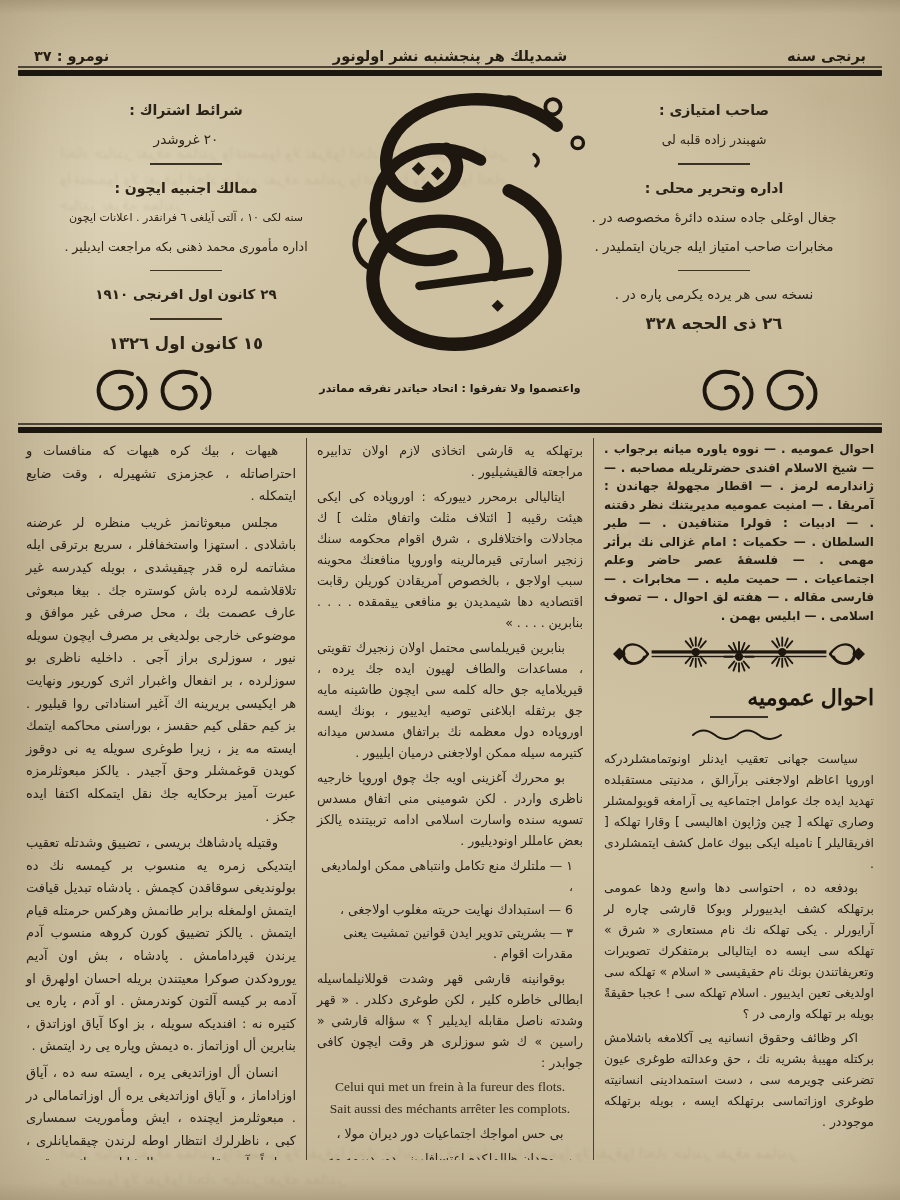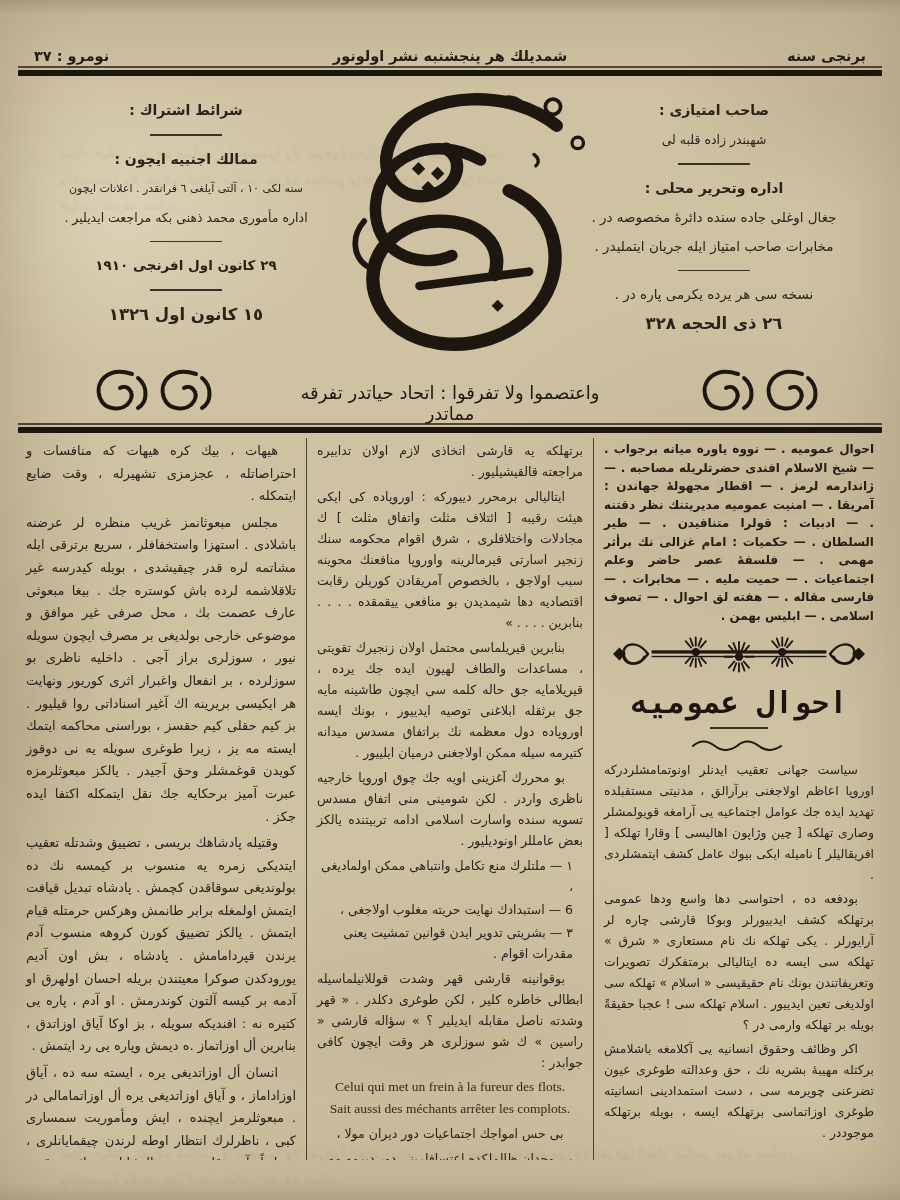--- a/index.html
+++ b/index.html
@@ -56,21 +56,21 @@
   .infoblock .hd{font-weight:bold;font-size:14px;}
   .infoblock .bold{font-weight:bold;}
   .infoblock .big{font-weight:bold;font-size:16.5px;letter-spacing:1px;}
   .infoblock .div{width:72px;height:1.5px;background:#3a3226;margin:9px auto;}
   .owner-block{right:36px;}
   .subs-block{left:36px;}
   .calli{position:absolute;right:305px;width:290px;top:-6px;text-align:center;}
   .calli svg{display:block;margin:0 auto;}
   .motto{
     position:absolute;top:300px;right:292px;width:316px;
-    text-align:center;font-size:18px;font-weight:normal;color:#1f1810;
+    text-align:center;font-size:11px;font-weight:bold;color:#1f1810;
   }
   .flourish{position:absolute;top:282px;}
   .flourish-left{right:688px;}
   .flourish-right{right:82px;}
   
   .bodygrid{
     position:absolute;top:438px;right:16px;left:16px;height:722px;
     display:flex;direction:rtl;
   }
   .col{overflow:hidden;padding:2px 10px 0 10px;}
@@ -85,23 +85,23 @@
   .para.noindent{text-indent:0;}
   .col-left .para{font-size:13px;line-height:22.6px;}
   .col-middle .para, .col-middle .list-line{font-size:12.5px;line-height:21px;}
   .col-right .bodypara{font-size:12.4px;line-height:21px;margin:0 0 3px 0;text-align:justify;text-indent:16px;}
   .toc{
     font-size:12px;line-height:18.5px;font-weight:bold;
     text-align:justify;margin:0 0 6px 0;color:#241d13;
   }
   .floralband{text-align:center;margin:2px 0 4px 0;}
   .sec-heading{
-    text-align:center;font-size:30px;font-weight:bold;color:#1d160e;
+    font-size:22px;font-weight:bold;color:#1d160e;
     margin:2px 0 0 0;letter-spacing:1px;
-    font-family:Liberation Mono, monospace;
+    font-family:Liberation Sans, sans-serif;
   }
   .sec-underline{width:58px;height:1.5px;background:#3a3226;margin:5px auto 7px auto;}
   .subtitle{
     font-size:12.4px;line-height:21.5px;font-weight:bold;
     text-align:justify;margin:0 0 2px 0;text-indent:14px;
   }
   .squiggle{text-align:center;margin:0 0 4px 0;}
   .numlist{margin:2px 0 4px 0;padding:0;list-style:none;}
   .numlist .list-line{margin:0 10px 2px 0;text-align:right;}
   .french{
@@ -143,20 +143,21 @@
       <div class="hd">اداره وتحرير محلى :</div>
       <div>جغال اوغلى جاده سنده دائرهٔ مخصوصه در .</div>
       <div>مخابرات صاحب امتياز ايله جريان ايتمليدر .</div>
       <div class="div"></div>
       <div>نسخه سى هر يرده يكرمى پاره در .</div>
       <div class="big" style="margin-top:0;text-align:center;">٢٦ ذى الحجه ٣٢٨</div>
     </div>
 
     <div class="infoblock subs-block">
       <div class="hd">شرائط اشتراك :</div>
+      <div>٢٠ غروشدر</div>
       <div class="div"></div>
       <div class="hd">ممالك اجنبيه ايچون :</div>
       <div style="font-size:11px;">سنه لكى ١٠ ، آلتى آيلغى ٦ فرانقدر . اعلانات ايچون</div>
       <div style="font-size:12.5px;">اداره مأمورى محمد ذهنى بكه مراجعت ايديلير .</div>
       <div class="div"></div>
       <div class="bold">٢٩ كانون اول افرنجى ١٩١٠</div>
       <div class="div"></div>
       <div class="big">١٥ كانون اول ١٣٢٦</div>
     </div>
 

